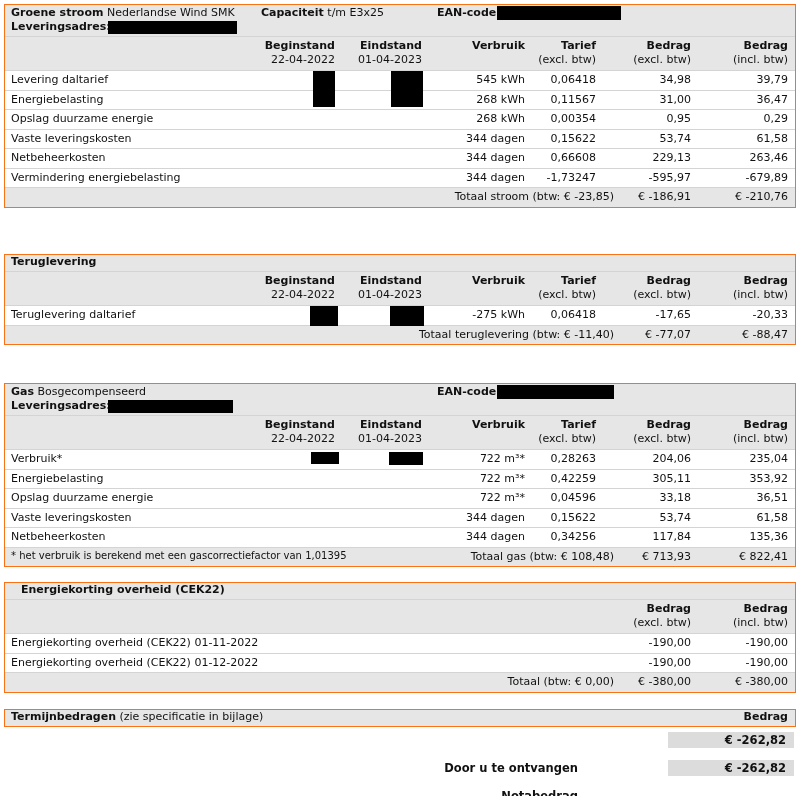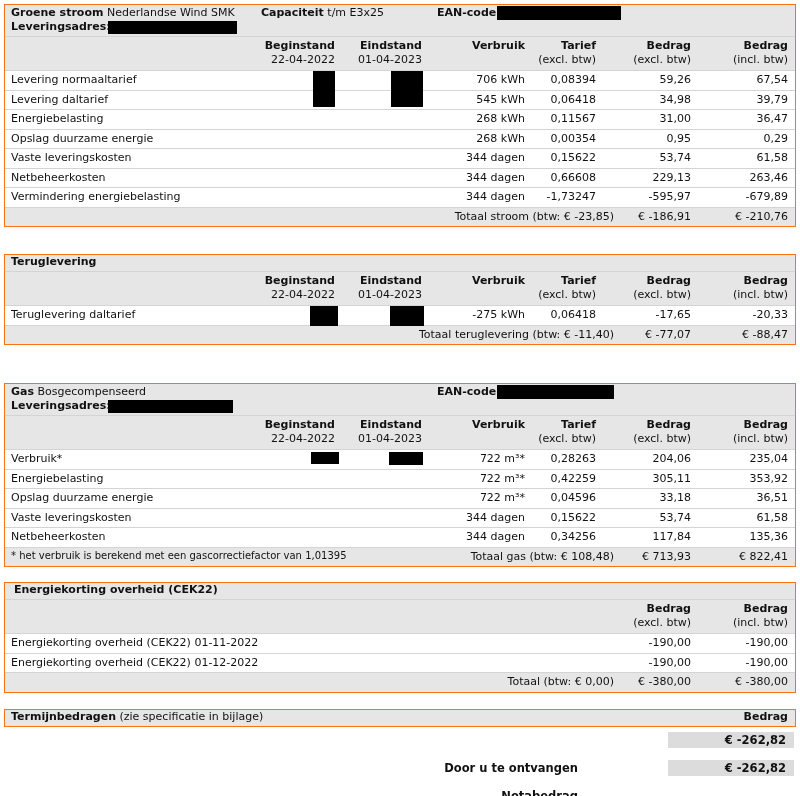--- a/index.html
+++ b/index.html
@@ -70,27 +70,20 @@
         <b class="line2">Bedrag</b>
         <span class="line2">(excl. btw)</span>
       </span>
     <span class="cell r c-bin">
         <b class="line2">Bedrag</b>
         <span class="line2">(incl. btw)</span>
       </span>
   </div>
   <div style="position:relative;">
     <div class="row">
-      <span class="cell lbl">Levering normaaltarief</span>
-      <span class="cell r c-verb">706 kWh</span>
-      <span class="cell r c-tar">0,08394</span>
-      <span class="cell r c-bex">59,26</span>
-      <span class="cell r c-bin">67,54</span>
-    </div>
-    <div class="row">
       <span class="cell lbl">Levering daltarief</span>
       <span class="cell r c-verb">545 kWh</span>
       <span class="cell r c-tar">0,06418</span>
       <span class="cell r c-bex">34,98</span>
       <span class="cell r c-bin">39,79</span>
     </div>
     <div class="row">
       <span class="cell lbl">Energiebelasting</span>
       <span class="cell r c-verb">268 kWh</span>
       <span class="cell r c-tar">0,11567</span>
@@ -264,21 +257,21 @@
   <div class="row grey">
     <span class="cell lbl foot" style="top:1px;">* het verbruik is berekend met een gascorrectiefactor van 1,01395</span>
     <span class="cell r" style="right:181px;">Totaal gas (btw: € 108,48)</span>
     <span class="cell r c-bex">€ 713,93</span>
     <span class="cell r c-bin">€ 822,41</span>
   </div>
 </div>
 
 <div class="box" style="top:582px;">
   <div class="row grey titlebar single">
-    <span class="cell b" style="left:9px;top:0;text-align:right;">Energiekorting overheid (CEK22)</span>
+    <span class="cell b" style="left:16px;top:0;text-align:right;">Energiekorting overheid (CEK22)</span>
   </div>
   <div class="row grey hdr2">
     <span class="cell r c-bex">
         <b class="line2">Bedrag</b>
         <span class="line2">(excl. btw)</span>
       </span>
     <span class="cell r c-bin">
         <b class="line2">Bedrag</b>
         <span class="line2">(incl. btw)</span>
       </span>

